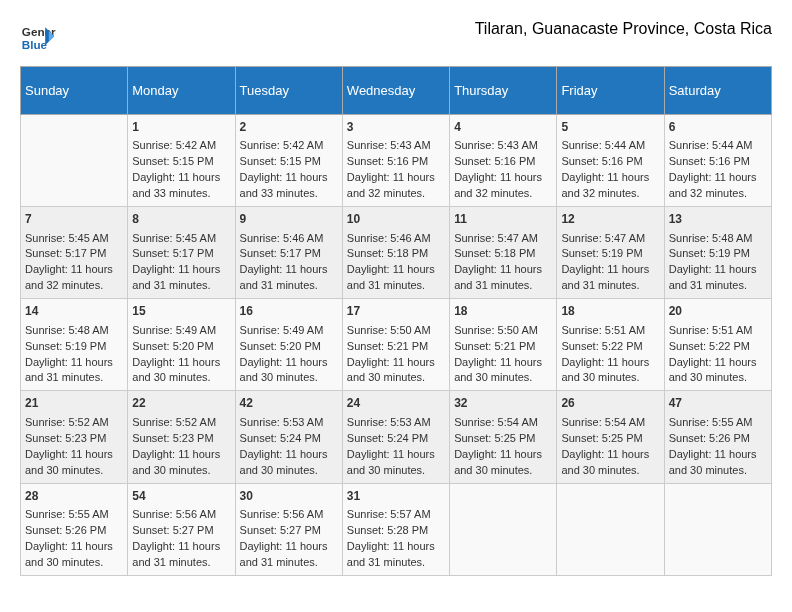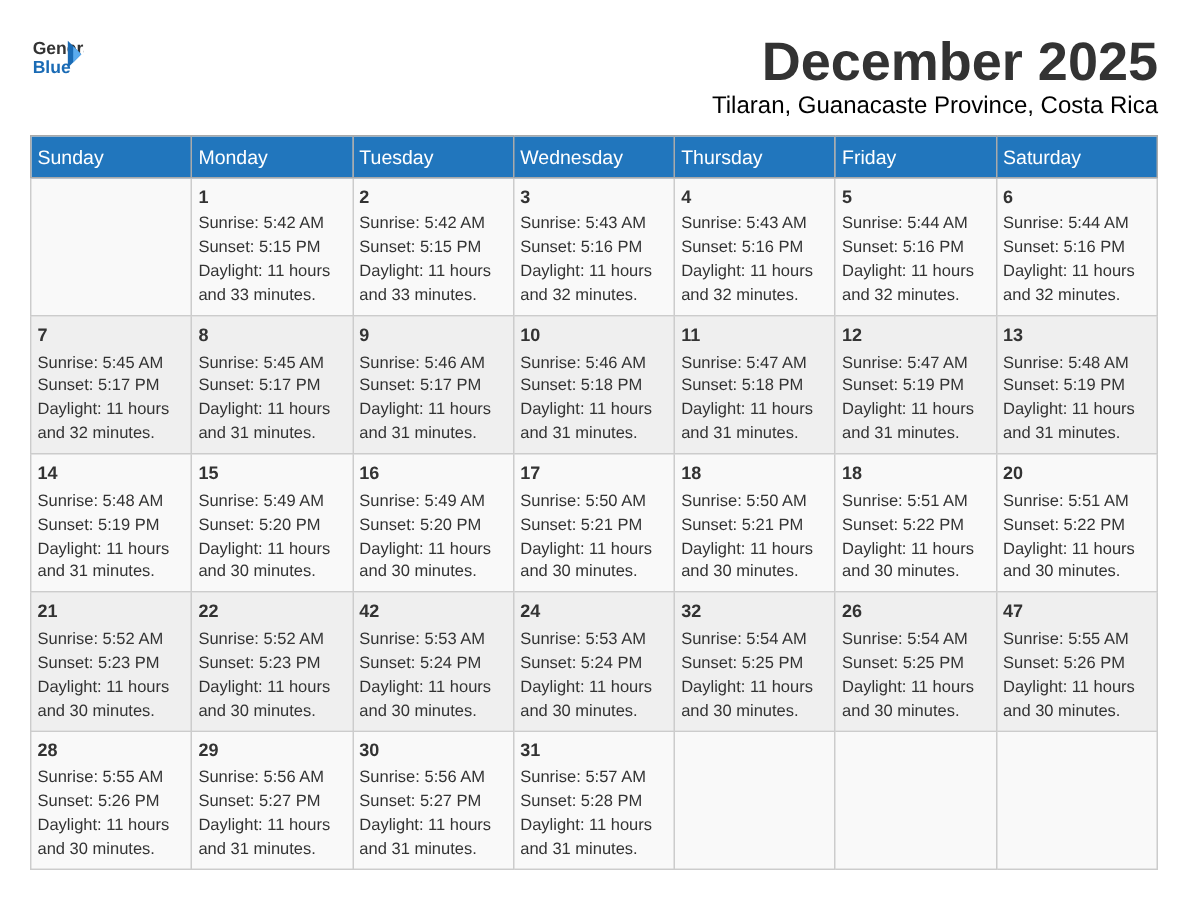--- a/index.html
+++ b/index.html
@@ -38,21 +38,21 @@
       color: #000000;
     }
     table {
       width: 100%;
       border-collapse: collapse;
       font-size: 11px;
     }
     thead tr th {
       background-color: #2176bd;
       color: #fff;
-      padding: 6px 4px;
+      padding: 16px 4px;
       text-align: left;
       font-size: 13px;
       font-weight: normal;
       border: 1px solid #aaa;
     }
     tbody tr td {
       border: 1px solid #ccc;
       vertical-align: top;
       padding: 4px;
       min-height: 80px;
@@ -83,21 +83,20 @@
 <div class="header-area">
   <div class="logo">
     <svg class="logo-icon" viewBox="0 0 40 40">
       <text x="2" y="18" font-size="13" font-weight="bold" fill="#333">General</text>
       <text x="2" y="32" font-size="13" font-weight="bold" fill="#1a6bb5">Blue</text>
       <polygon points="28,8 38,18 28,28" fill="#1a6bb5"></polygon>
       <polygon points="32,12 38,18 32,24" fill="#5aabee"></polygon>
     </svg>
   </div>
   <div class="title-area">
-    <div class="month-title">December 2025</div>
     <div class="location-title">Tilaran, Guanacaste Province, Costa Rica</div>
   </div>
 </div>
 
 <table>
   <thead>
     <tr id="header-row">
         <th>Sunday</th>
         <th>Monday</th>
         <th>Tuesday</th>
@@ -308,21 +307,21 @@
       </tr>
       <tr>
         <td>
           <span class="day-num">28</span>
           <div>Sunrise: 5:55 AM</div>
           <div>Sunset: 5:26 PM</div>
           <div>Daylight: 11 hours</div>
           <div>and 30 minutes.</div>
         </td>
         <td>
-          <span class="day-num">29</span>
+          <span class="day-num">54</span>
           <div>Sunrise: 5:56 AM</div>
           <div>Sunset: 5:27 PM</div>
           <div>Daylight: 11 hours</div>
           <div>and 31 minutes.</div>
         </td>
         <td>
           <span class="day-num">30</span>
           <div>Sunrise: 5:56 AM</div>
           <div>Sunset: 5:27 PM</div>
           <div>Daylight: 11 hours</div>

